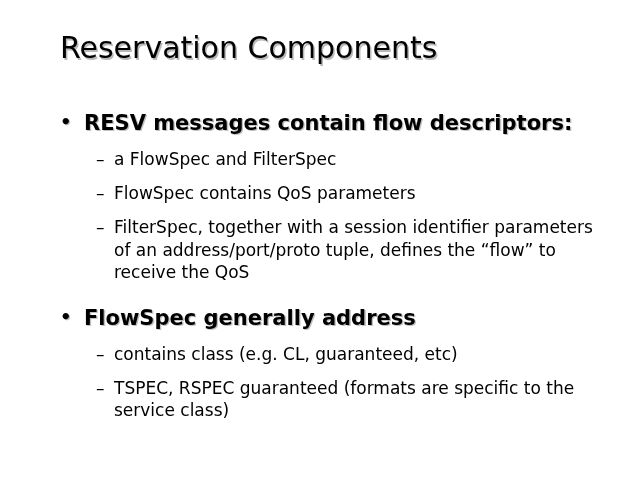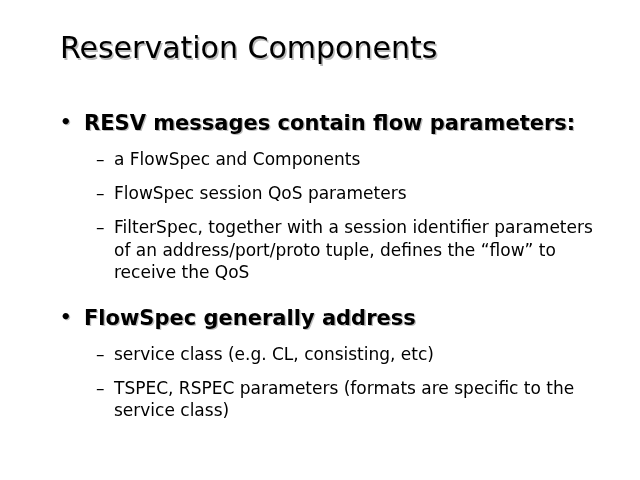--- a/index.html
+++ b/index.html
@@ -81,49 +81,49 @@
 <body>
 
 <div class="slide">
 
   <div class="slide-title">Reservation Components</div>
 
   <div class="body-block">
 
     <div class="lvl1">
       <span class="bullet">•</span>
-      <span class="txt">RESV messages contain flow parameters:</span>
+      <span class="txt">RESV messages contain flow descriptors:</span>
     </div>
 
     <div class="lvl2">
       <span class="dash">–</span>
-      <span class="txt">a FlowSpec and Components</span>
+      <span class="txt">a FlowSpec and FilterSpec</span>
     </div>
 
     <div class="lvl2">
       <span class="dash">–</span>
-      <span class="txt">FlowSpec session QoS parameters</span>
+      <span class="txt">FlowSpec contains QoS parameters</span>
     </div>
 
     <div class="lvl2">
       <span class="dash">–</span>
       <span class="txt">FilterSpec, together with a session identifier parameters of an address/port/proto tuple, defines the “flow” to receive the QoS</span>
     </div>
 
     <div class="group-gap"></div>
 
     <div class="lvl1">
       <span class="bullet">•</span>
       <span class="txt">FlowSpec generally address</span>
     </div>
 
     <div class="lvl2">
       <span class="dash">–</span>
-      <span class="txt">service class (e.g. CL, consisting, etc)</span>
+      <span class="txt">contains class (e.g. CL, guaranteed, etc)</span>
     </div>
 
     <div class="lvl2">
       <span class="dash">–</span>
-      <span class="txt">TSPEC, RSPEC parameters (formats are specific to the service class)</span>
+      <span class="txt">TSPEC, RSPEC guaranteed (formats are specific to the service class)</span>
     </div>
 
   </div>
 </div>
 
 </body></html>

